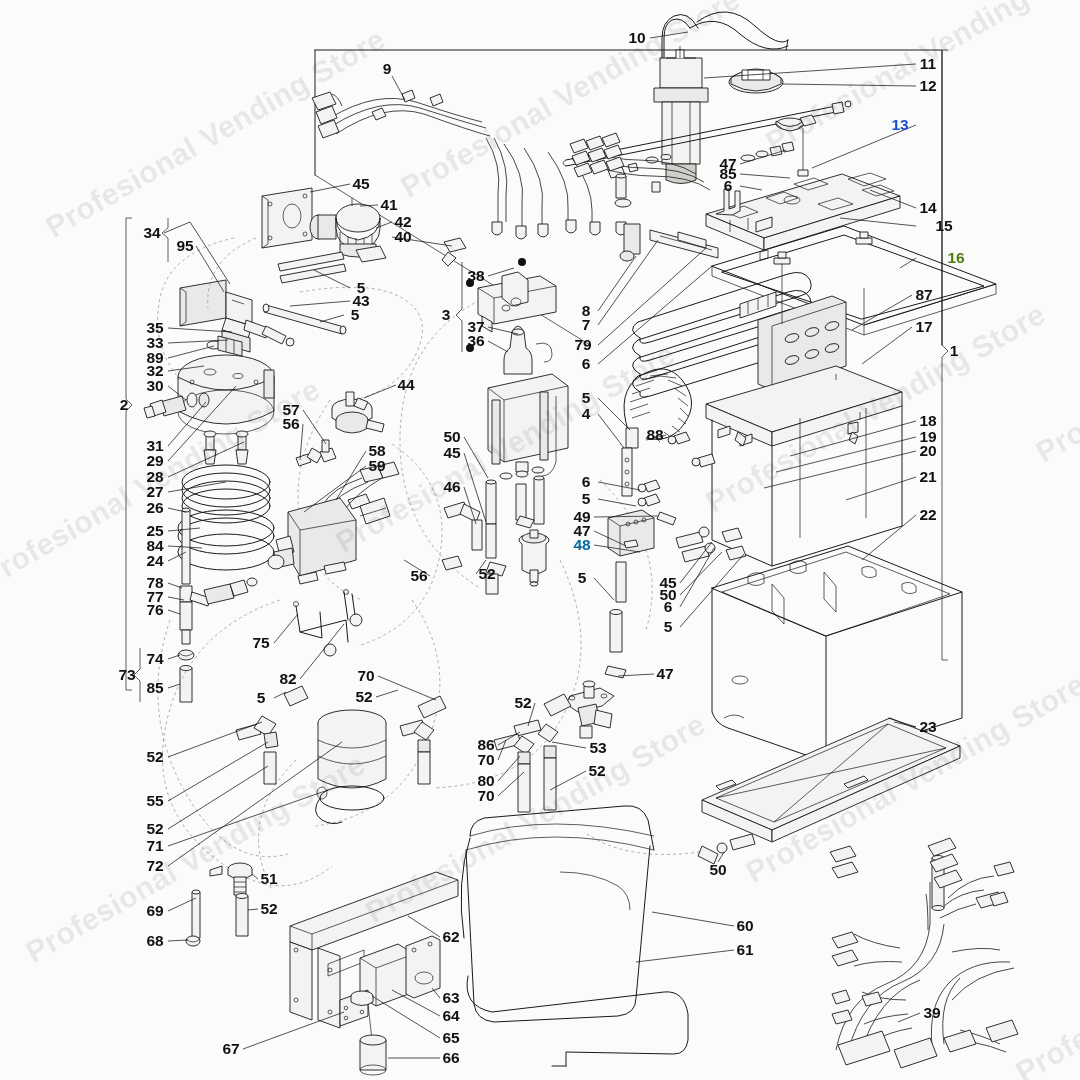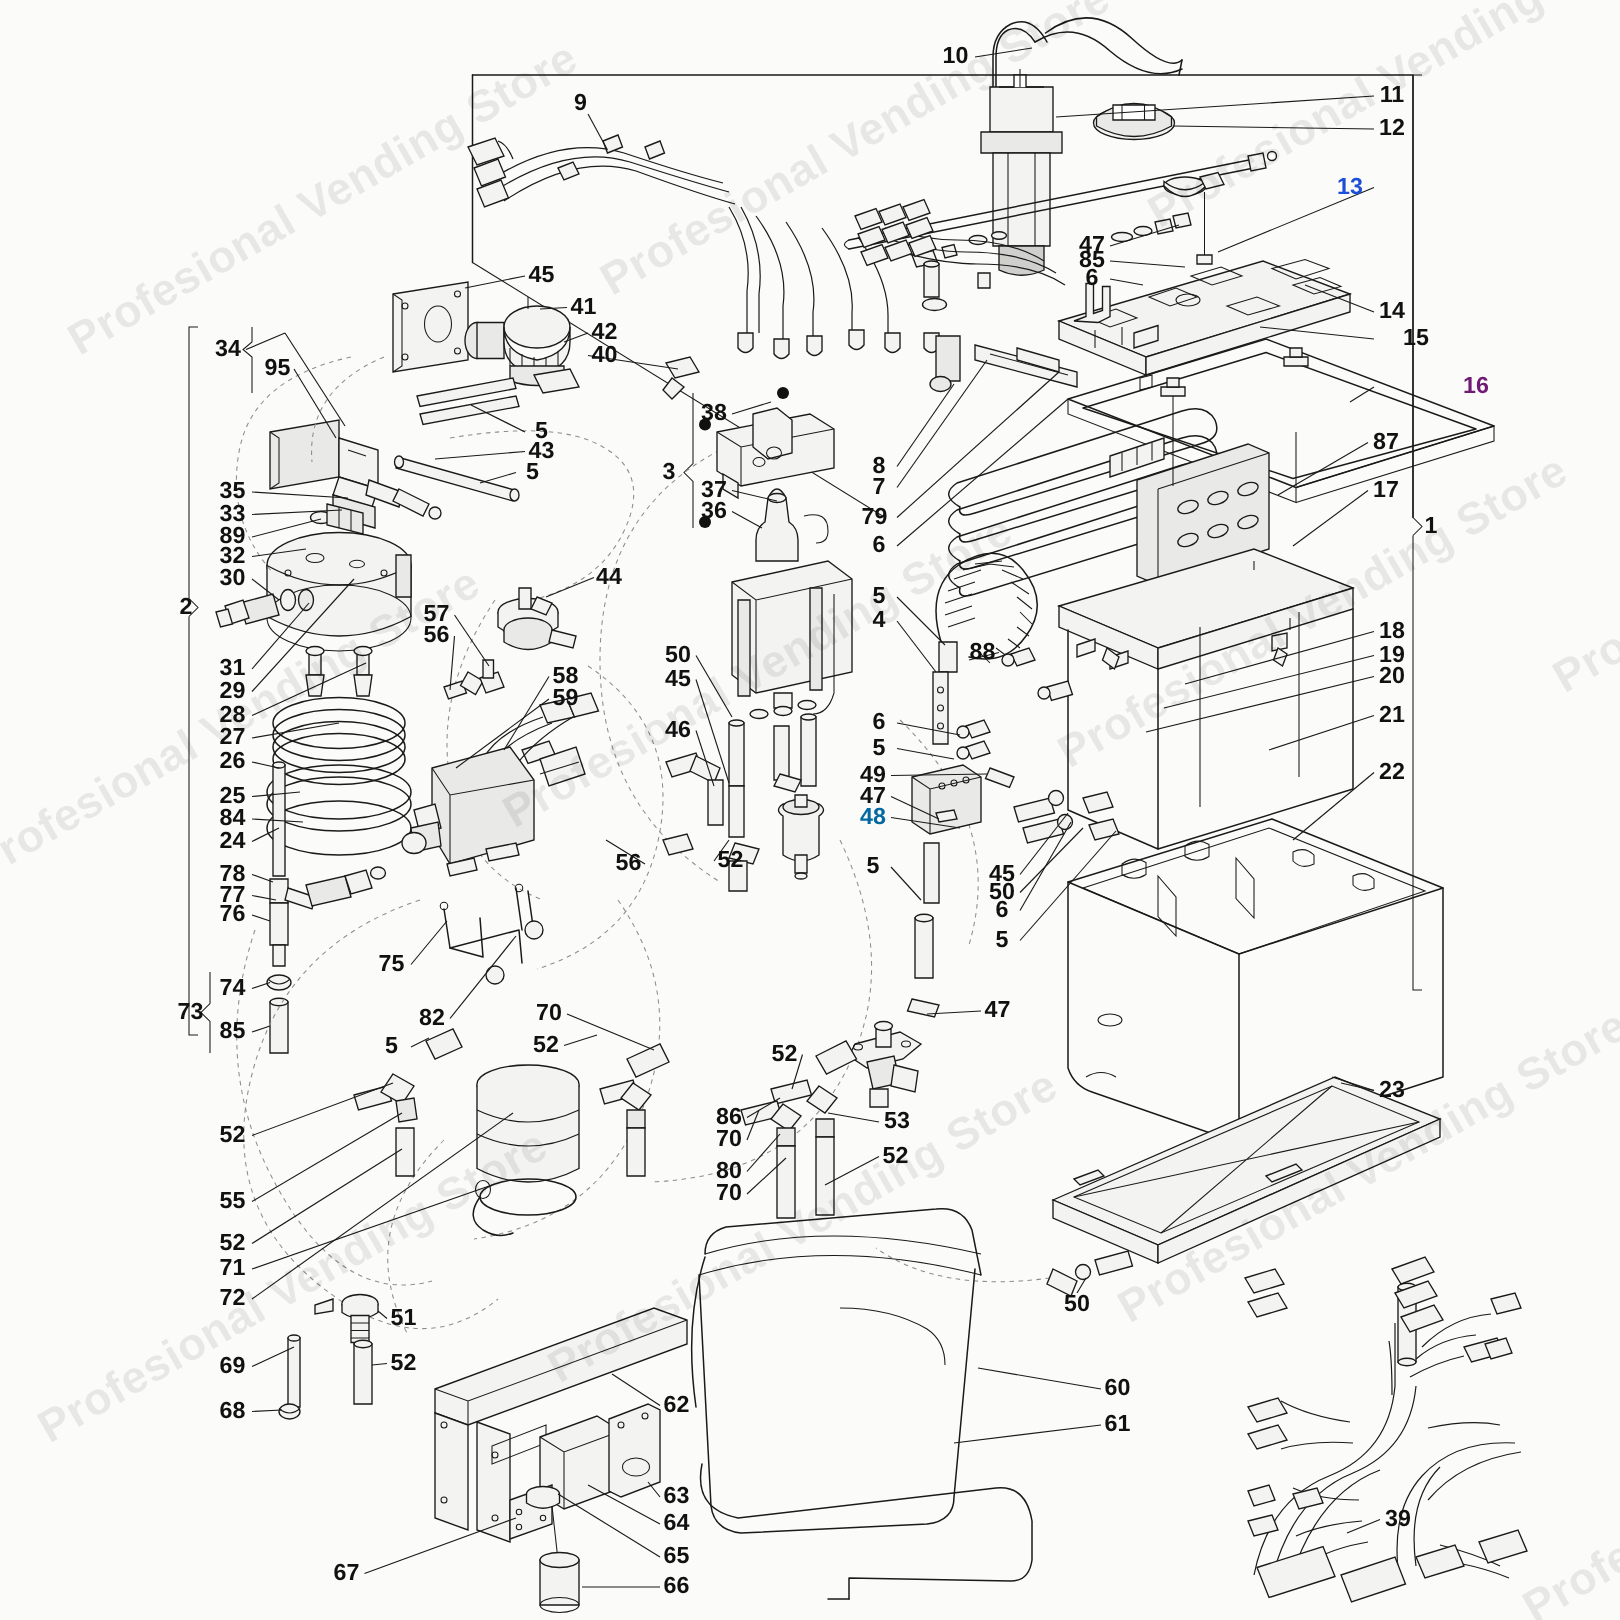--- a/index.html
+++ b/index.html
@@ -842,21 +842,21 @@
     </div>
 
   <div id="labels">
       <div class="lbl" style="left: 637px; top: 38px; color: rgb(17, 17, 17);">10</div>
       <div class="lbl" style="left: 387px; top: 69px; color: rgb(17, 17, 17);">9</div>
       <div class="lbl" style="left: 928px; top: 64px; color: rgb(17, 17, 17);">11</div>
       <div class="lbl" style="left: 928px; top: 86px; color: rgb(17, 17, 17);">12</div>
       <div class="lbl" style="left: 900px; top: 125px; color: #1d4ed8; text-align: right;">13</div>
       <div class="lbl" style="left: 928px; top: 208px; color: rgb(17, 17, 17);">14</div>
       <div class="lbl" style="left: 928px; top: 226px; color: rgb(17, 17, 17); margin-left: 16px;">15</div>
-      <div class="lbl" style="left: 984px; top: 258px; color: #701a75;">16</div>
+      <div class="lbl" style="left: 956px; top: 258px; color: #4d7c0f;">16</div>
       <div class="lbl" style="left: 924px; top: 295px; color: rgb(17, 17, 17);">87</div>
       <div class="lbl" style="left: 924px; top: 327px; color: rgb(17, 17, 17);">17</div>
       <div class="lbl" style="left: 954px; top: 351px; color: rgb(17, 17, 17);">1</div>
       <div class="lbl" style="left: 928px; top: 421px; color: rgb(17, 17, 17);">18</div>
       <div class="lbl" style="left: 928px; top: 437px; color: rgb(17, 17, 17);">19</div>
       <div class="lbl" style="left: 928px; top: 451px; color: rgb(17, 17, 17);">20</div>
       <div class="lbl" style="left: 928px; top: 477px; color: rgb(17, 17, 17);">21</div>
       <div class="lbl" style="left: 928px; top: 515px; color: rgb(17, 17, 17);">22</div>
       <div class="lbl" style="left: 928px; top: 727px; color: rgb(17, 17, 17);">23</div>
       <div class="lbl" style="left: 728px; top: 164px; color: rgb(17, 17, 17);">47</div>

